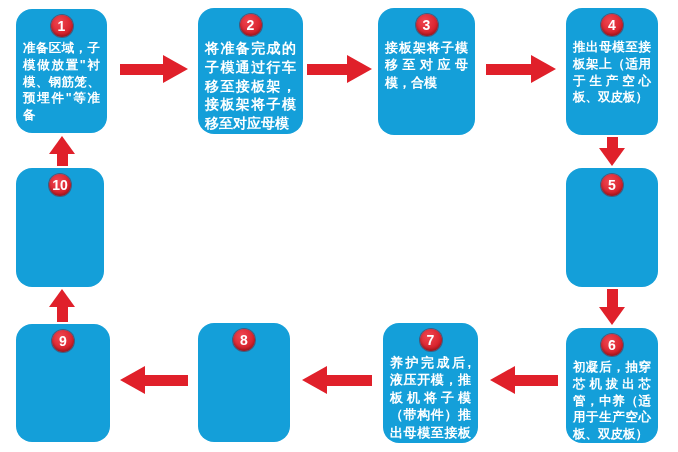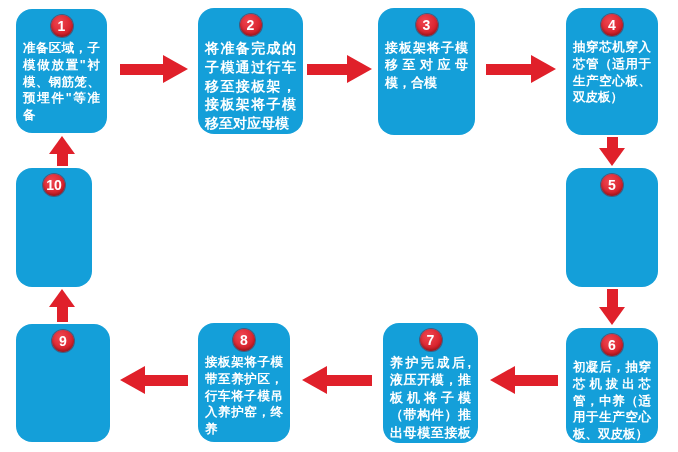--- a/index.html
+++ b/index.html
@@ -60,44 +60,43 @@
   <div class="step fs14" style="left:198px;top:8px;width:105px;height:126px">
     <div class="badge">2</div>
     <div class="step-text">将准备完成的子模通过行车移至接板架，接板架将子模移至对应母模</div>
   </div>
   <div class="step fs13" style="left:378px;top:8px;width:97px;height:127px">
     <div class="badge">3</div>
     <div class="step-text">接板架将子模移至对应母模，合模</div>
   </div>
   <div class="step" style="left:566px;top:8px;width:92px;height:127px">
     <div class="badge">4</div>
-    <div class="step-text">抽穿芯机穿入芯管（适用于生产空心板、双皮板）</div>
+    <div class="step-text">推出母模至接板架上（适用于生产空心板、双皮板）</div>
   </div>
 
   <div class="step fs13" style="left:566px;top:168px;width:92px;height:119px">
     <div class="badge">5</div>
   </div>
   <div class="step" style="left:566px;top:328px;width:92px;height:115px">
     <div class="badge">6</div>
     <div class="step-text">初凝后，抽穿芯机拔出芯管，中养（适用于生产空心板、双皮板）</div>
   </div>
 
   <div class="step fs13" style="left:383px;top:323px;width:95px;height:120px">
     <div class="badge">7</div>
     <div class="step-text">养护完成后,液压开模，推板机将子模（带构件）推出母模至接板架上</div>
   </div>
   <div class="step" style="left:198px;top:323px;width:92px;height:119px">
     <div class="badge">8</div>
-    <div class="step-text">接板架将子模带至养护区，行车将子模吊入养护窑，终养</div>
   </div>
   <div class="step fs13" style="left:16px;top:324px;width:94px;height:118px">
     <div class="badge">9</div>
   </div>
 
-  <div class="step fs13" style="left:16px;top:168px;width:76px;height:119px">
+  <div class="step fs13" style="left:16px;top:168px;width:88px;height:119px">
     <div class="badge">10</div>
   </div>
 
   <div class="arrow arrow-right" style="left:120px;top:55px;width:68px;height:28px">
       <i class="shaft"></i>
       <i class="head"></i>
     </div>
   <div class="arrow arrow-right" style="left:307px;top:55px;width:65px;height:28px">
       <i class="shaft"></i>
       <i class="head"></i>

